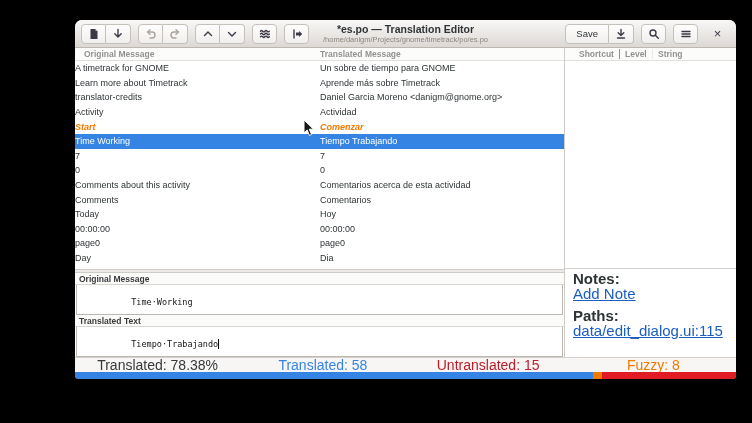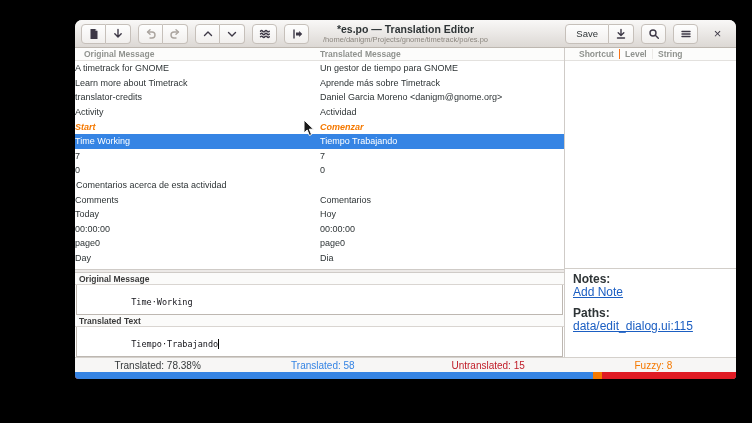--- a/index.html
+++ b/index.html
@@ -62,28 +62,28 @@
   .caret { display:inline-block; width:1px; height:10px; background:#000; vertical-align:text-bottom; }
 
   
   .sb-header { height:13px; flex:0 0 13px; background:#fcfcfb; border-bottom:1px solid #e3e1de;
                display:flex; font-size:8.5px; font-weight:bold; color:#90938f; align-items:center; }
   .sb-header span { padding:0 6px; }
   .sb-header .s1 { padding-left:14px; width:55px; border-right:1px solid #f97316; }
   .sb-header .s2 { width:33px; border-right:1px solid #eceae7; padding:0 2px 0 5px; }
   .sb-header .s3 { padding-left:5px; }
   .sb-table { flex:0 0 207px; background:#fff; }
-  .sb-notes { flex:1; border-top:1px solid #d2cec9; background:#fff; padding:4px 0 0 8px; font-size:12px; }
+  .sb-notes { flex:1; border-top:1px solid #d2cec9; background:#fff; padding:4px 0 0 8px; font-size:15px; }
   .sb-notes .hd { font-weight:bold; color:#2e3436; line-height:12px; }
   .sb-notes a { color:#1b5ec2; text-decoration:underline; line-height:12px; display:inline-block; }
   .sb-gap { height:8px; }
 
   
   .statusbar { height:15px; flex:0 0 15px; background:#f7f6f5; border-top:1px solid #d4d0cb;
-               display:flex; align-items:center; font-size:10px; }
+               display:flex; align-items:center; font-size:14px; }
   .statusbar .cell { flex:1; text-align:center; }
   .st-total { color:#35393b; }
   .st-translated { color:#3584e4; }
   .st-untranslated { color:#c01c28; }
   .st-fuzzy { color:#f57900; }
   .progress { height:7px; flex:0 0 7px; display:flex; border-radius:0 0 4px 4px; overflow:hidden; background:#e01b24; }
   .seg-translated { background:#3584e4; }
   .seg-fuzzy { background:#f57900; }
   .seg-untranslated { background:#e01b24; flex:1; }
 
@@ -204,21 +204,21 @@
 
     <div class="content">
       <div class="left-pane">
         <div class="col-header">
           <div class="c1">Original Message</div>
           <div class="c2">Translated Message</div>
         </div>
         <div class="tbody">
             <div class="trow translated">
               <div class="c1">A timetrack for GNOME</div>
-              <div class="c2">Un gestor de tiempo para GNOME</div>
+              <div class="c2">Un sobre de tiempo para GNOME</div>
             </div>
             <div class="trow translated">
               <div class="c1">Learn more about Timetrack</div>
               <div class="c2">Aprende más sobre Timetrack</div>
             </div>
             <div class="trow translated">
               <div class="c1">translator-credits</div>
               <div class="c2">Daniel Garcia Moreno &lt;danigm@gnome.org&gt;</div>
             </div>
             <div class="trow translated">
@@ -235,20 +235,21 @@
             </div>
             <div class="trow translated">
               <div class="c1">7</div>
               <div class="c2">7</div>
             </div>
             <div class="trow translated">
               <div class="c1">0</div>
               <div class="c2">0</div>
             </div>
             <div class="trow translated">
+              <div class="c1">Comments about this activity</div>
               <div class="c2">Comentarios acerca de esta actividad</div>
             </div>
             <div class="trow translated">
               <div class="c1">Comments</div>
               <div class="c2">Comentarios</div>
             </div>
             <div class="trow translated">
               <div class="c1">Today</div>
               <div class="c2">Hoy</div>
             </div>

